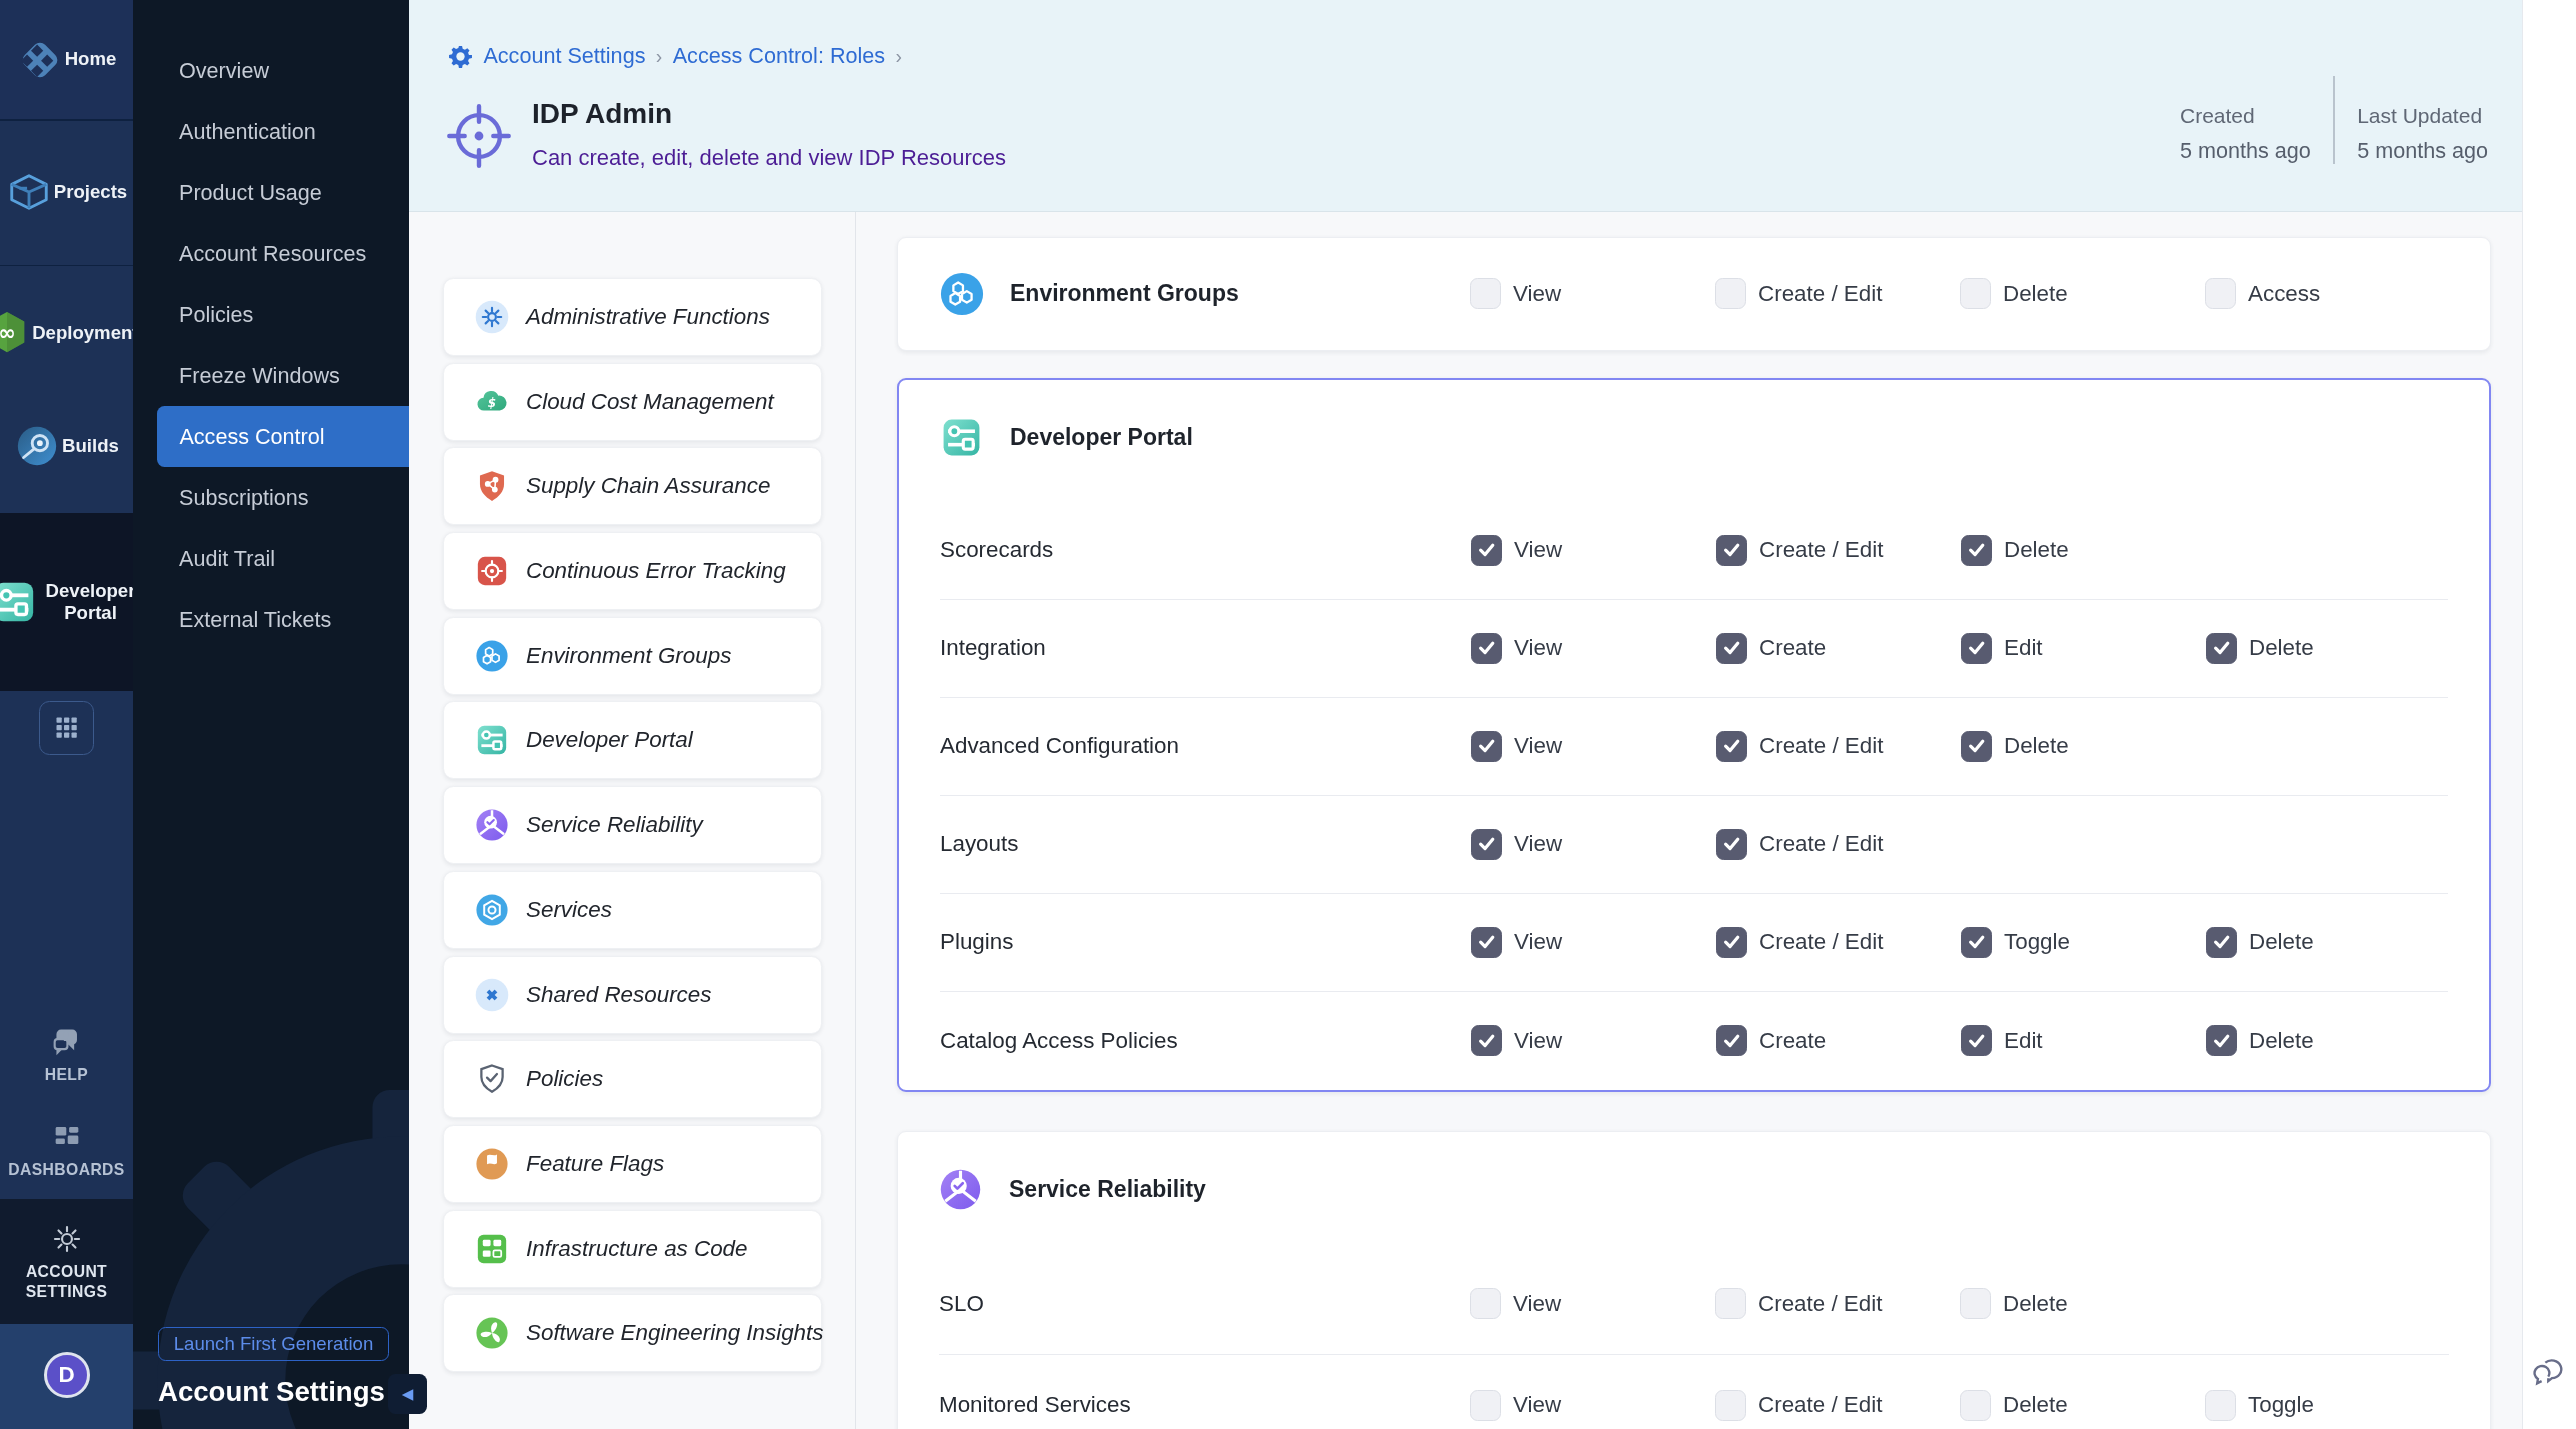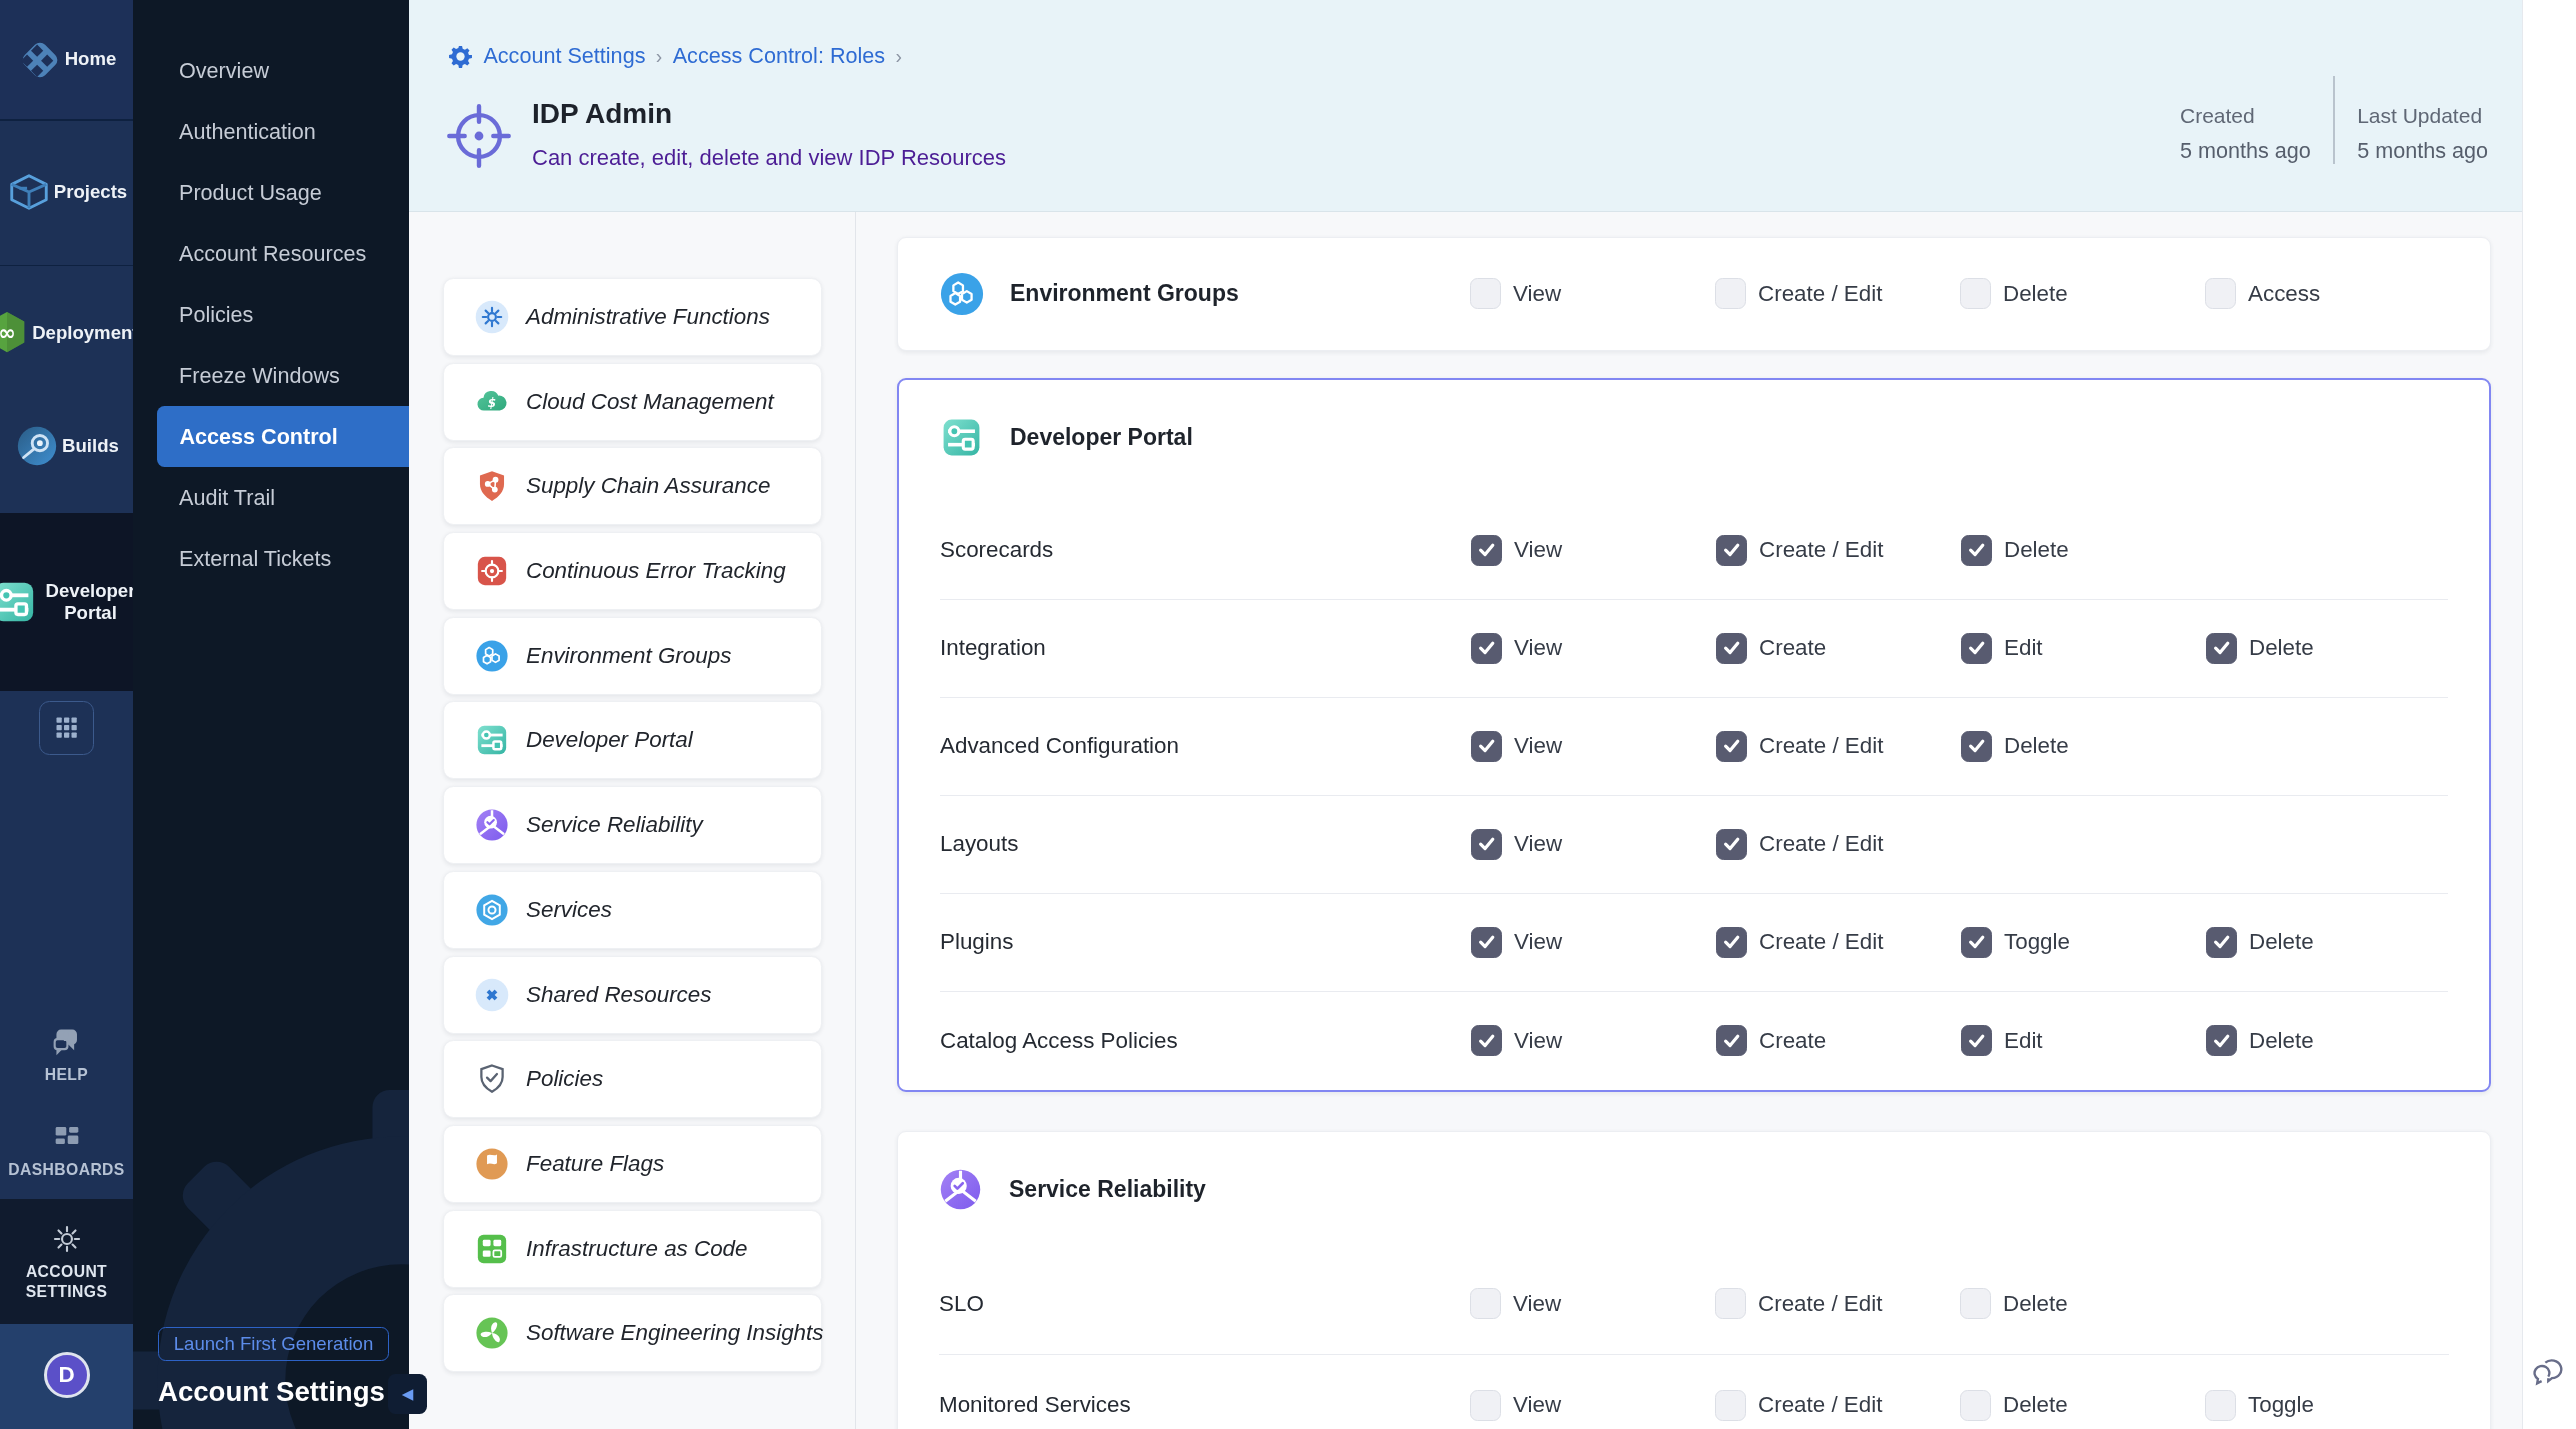--- a/index.html
+++ b/index.html
@@ -27,21 +27,21 @@
   .mini-item { display:flex; flex-direction:column; align-items:center; gap:6px; cursor:pointer; margin-bottom:36px; }
   .mini-item .ric { width:34px; height:34px; } .mini-item .ric svg{ width:100%; height:100%; }
   .mini-label { font-size:15.7px; font-weight:600; letter-spacing:0.4px; color:#b6c2d4; text-align:center; line-height:19.4px; }
   .sec-acct .mini-label { color:#dfe6ef; }
   .avatar { width:46px; height:46px; border-radius:50%; background:#5b50c8; border:3px solid #dfe4ee; color:#fff; font-size:22.4px; font-weight:700; display:flex; align-items:center; justify-content:center; cursor:pointer; }
 
   
   .sidebar { width:276px; flex:0 0 276px; background:#0d1826; position:relative; overflow:hidden; }
   .nav-list { list-style:none; padding-top:40px; position:relative; z-index:2; }
   .nav-item { height:61px; display:flex; align-items:center; padding-left:46px; font-size:21.6px; color:#c6ccd6; cursor:pointer; }
-  .nav-item.active { background:#2e6ec7; margin-left:24px; padding-left:22.4px; border-radius:7.5px 0 0 7.5px; color:#fff; font-weight:700; }
+  .nav-item.active { background:#2e6ec7; margin-left:24px; padding-left:22.4px; border-radius:7.5px 0 0 7.5px; color:#fff; font-weight:400; }
   .watermark { position:absolute; left:-22.4px; top:1090px; width:581px; height:581px; z-index:0; }
   .launch-btn { position:absolute; left:25px; top:1327px; width:231px; height:34px; border:1.5px solid #2d62c6; border-radius:7.5px; background:transparent; color:#5c8cea; font-size:18.6px; font-family:"Liberation Sans",sans-serif; display:flex; align-items:center; justify-content:center; cursor:pointer; z-index:2; }
   .sb-title { position:absolute; left:25px; top:1376px; font-size:27.6px; font-weight:700; color:#fff; z-index:2; }
   .collapse-handle { position:absolute; left:388px; top:1374px; width:39px; height:40px; background:#0f1d33; border-radius:7.5px; display:flex; align-items:center; justify-content:center; color:#6a9bf2; font-size:15px; z-index:6; cursor:pointer; }
 
   
   .main { flex:1; display:flex; flex-direction:column; min-width:0; }
   .page-header { height:212px; background:#e8f3f8; border-bottom:1.5px solid #d9e4ea; position:relative; flex:0 0 212px; }
   .breadcrumb { position:absolute; left:39px; top:43px; display:flex; align-items:center; gap:10.4px; font-size:21.6px; }
   .crumb { color:#2e6bd3; cursor:pointer; }
@@ -230,20 +230,21 @@
         </g>
       </svg></span>
   <ul class="nav-list">
       <li class="nav-item">Overview</li>
       <li class="nav-item">Authentication</li>
       <li class="nav-item">Product Usage</li>
       <li class="nav-item">Account Resources</li>
       <li class="nav-item">Policies</li>
       <li class="nav-item">Freeze Windows</li>
       <li class="nav-item active">Access Control</li>
+      <li class="nav-item">Subscriptions</li>
       <li class="nav-item">Audit Trail</li>
       <li class="nav-item">External Tickets</li>
     </ul>
   <button class="launch-btn">Launch First Generation</button>
   <div class="sb-title">Account Settings</div>
 </aside>
 <div class="collapse-handle">◀</div>
 
 <main class="main">
   <header class="page-header">

